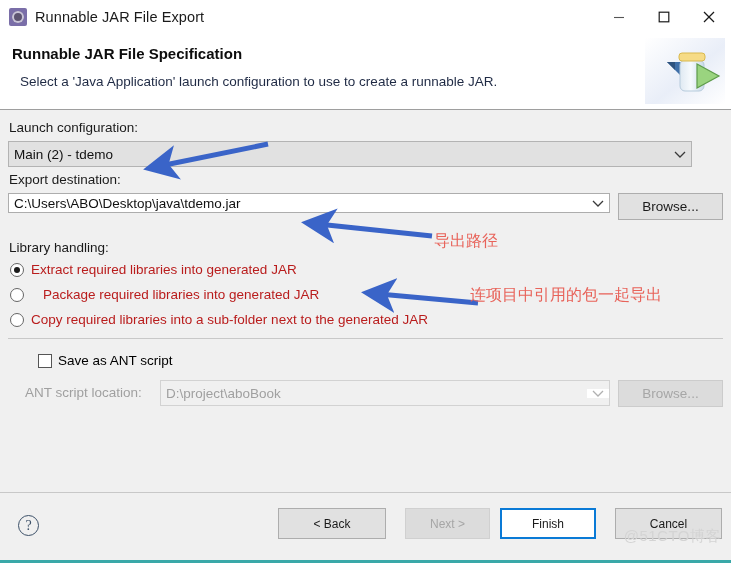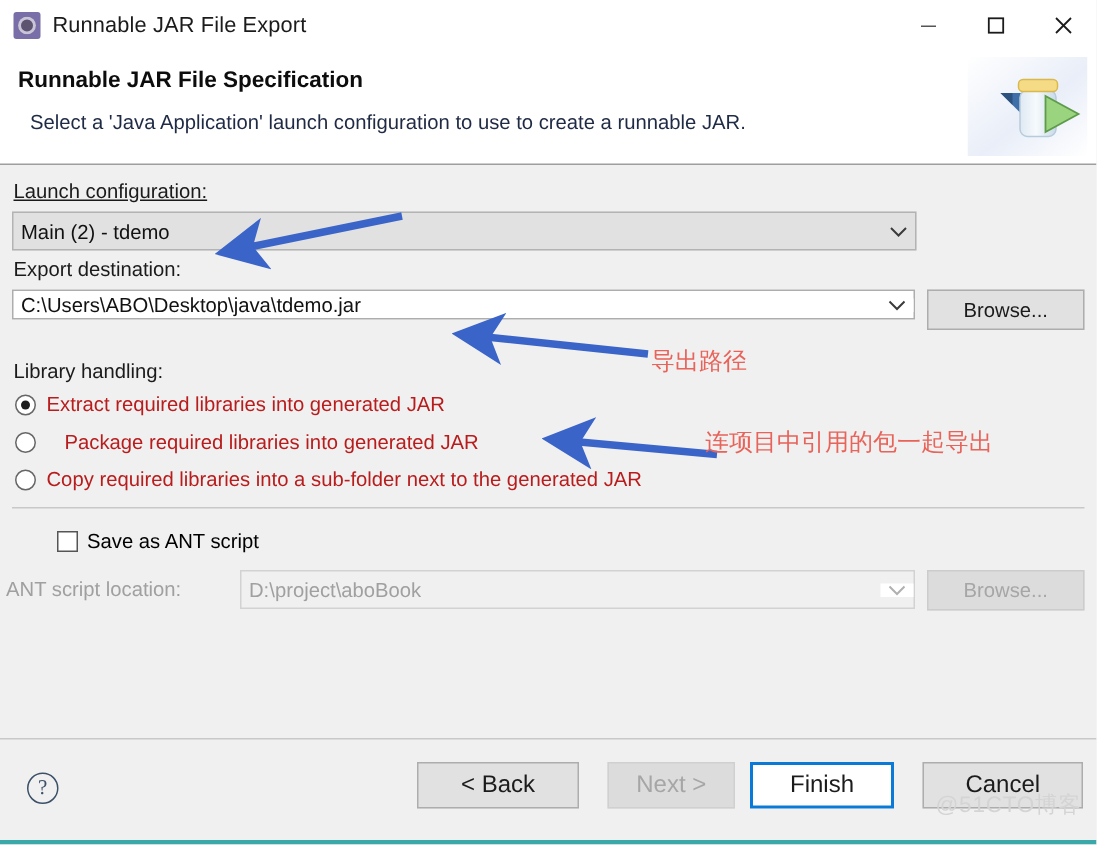--- a/index.html
+++ b/index.html
@@ -133,21 +133,21 @@
   #help-icon {
     position:absolute; left:18px; top:22px;
     width:21px; height:21px; border-radius:50%;
     border:1.6px solid #3c5068; color:#3c5068;
     font-size:14px; display:flex; align-items:center; justify-content:center;
     font-family:"Liberation Serif", serif;
   }
   .footer-btn {
     position:absolute; top:15px; height:31px;
     background:#e1e1e1; border:1px solid #adadad;
-    font-size:16px; color:#1b1b1b;
+    font-size:12px; color:#1b1b1b;
     display:flex; align-items:center; justify-content:center;
     cursor:default;
   }
   .footer-btn.primary { background:#ffffff; border:2px solid #0a7ad6; }
   .footer-btn.disabled { color:#a6a6a6; background:#dcdcdc; border-color:#d0d0d0; }
 
   
   .anno {
     position:absolute; color:#e8635a; font-size:16px;
     font-family:"DejaVu Serif", serif; white-space:nowrap;
@@ -208,22 +208,22 @@
       <path d="M22 24 L38 24 L38 40 Z" fill="#3f6fa8"></path>
       <path d="M22 24 L30 24 L30 32 Z" fill="#2e527e"></path>
       <rect x="35" y="22" width="24" height="31" rx="5" fill="url(#glass)" stroke="#b6cbdc" stroke-width="1"></rect>
       <rect x="34" y="15" width="26" height="8" rx="3" fill="#f6db86" stroke="#d9b94e" stroke-width="1"></rect>
       <path d="M52 26 L74 38 L52 50 Z" fill="#9ad47f" stroke="#5e9b4a" stroke-width="1.2"></path>
     </svg>
   </div>
 
   <div id="body">
 
-    <div class="field-label" style="left:9px; top:10px;text-decoration:underline;">Launch configuration:</div>
-    <div class="combo" style="left:8px; top:31px; width:603px; height:26px;justify-content:flex-end;">
+    <div class="field-label" style="left:9px; top:10px;">Launch configuration:</div>
+    <div class="combo" style="left:8px; top:31px; width:684px; height:26px;justify-content:flex-end;">
       <span class="val">Main (2) - tdemo</span>
       <span class="arrow">
         <svg width="12" height="9" viewBox="0 0 12 9">
             <polyline points="1,2 6,7 11,2" fill="none" stroke="#3a3a3a" stroke-width="1.3"></polyline>
           </svg>
       </span>
     </div>
 
     <div class="field-label" style="left:9px; top:62px;">Export destination:</div>
     <div class="textbox" style="left:8px; top:83px; width:602px; height:20px;">
@@ -251,21 +251,21 @@
       <span>Copy required libraries into a sub-folder next to the generated JAR</span>
     </div>
 
     <div class="hr" style="top:228px;"></div>
 
     <div id="chk-row" style="left:10px; top:243px;">
       <span class="checkbox"></span>
       <span>Save as ANT script</span>
     </div>
 
-    <div class="field-label muted" style="left:4px; top:275px;">ANT script location:</div>
+    <div class="field-label muted" style="left:25px; top:275px;">ANT script location:</div>
     <div class="textbox" style="left:160px; top:270px; width:450px; height:26px; background:#f0f0f0; border-color:#d2d2d2;">
       <span class="val muted">D:\project\aboBook</span>
       <span class="arrow">
         <svg width="12" height="9" viewBox="0 0 12 9">
             <polyline points="1,2 6,7 11,2" fill="none" stroke="#b0b0b0" stroke-width="1.3"></polyline>
           </svg>
       </span>
     </div>
     <div class="btn disabled" style="left:618px; top:270px; width:105px; height:27px;">Browse...</div>
   </div>

